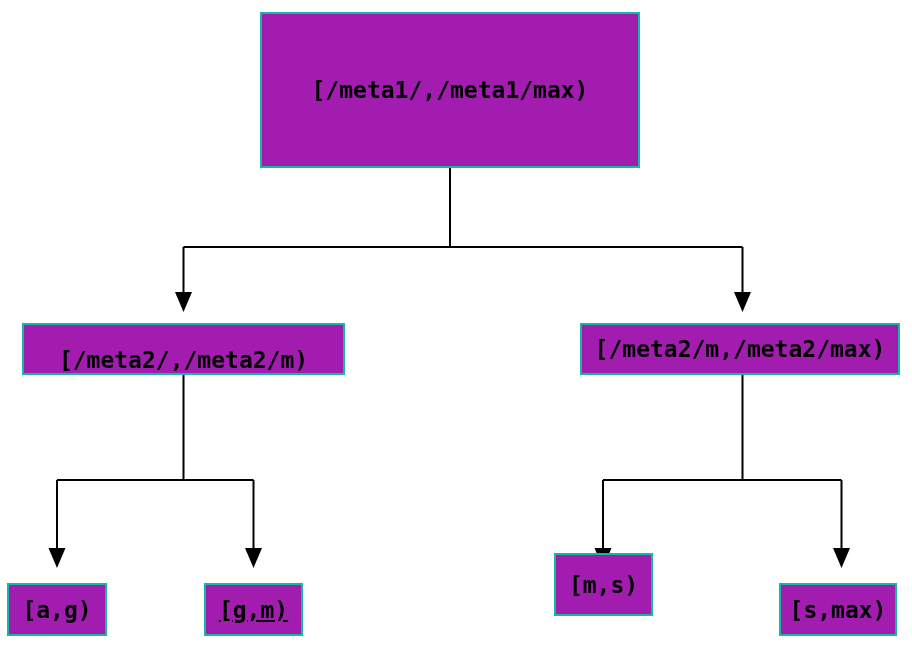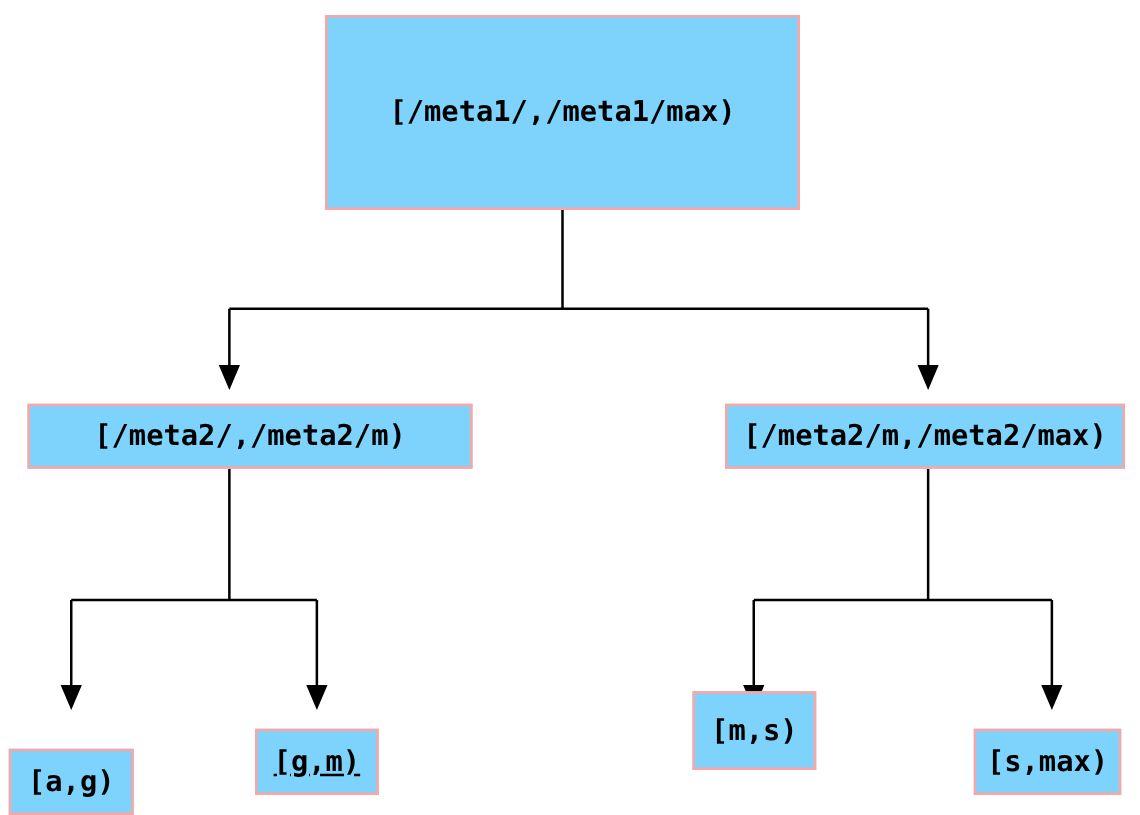--- a/index.html
+++ b/index.html
@@ -27,35 +27,35 @@
     stroke-width: 2;
     fill: none;
   }
   .edge-head {
     fill: #000000;
     stroke: none;
   }
   .node {
     position: absolute;
     box-sizing: border-box;
-    border: 2px solid #fca5a5;
-    background: #7dd3fc;
+    border: 2px solid #14b8a6;
+    background: #a21caf;
     display: flex;
     align-items: center;
     justify-content: center;
     font-family: "DejaVu Sans Mono", "Liberation Mono", monospace;
     font-weight: bold;
     font-size: 23px;
     color: #000000;
     white-space: nowrap;
   }
   .node-root      { left: 260px; top: 12px;  width: 380px; height: 156px; }
-  .node-meta2-low { left: 22px;  top: 323px; width: 356px; height: 52px; }
+  .node-meta2-low { left: 22px;  top: 323px; width: 323px; height: 52px; align-items: flex-end; }
   .node-meta2-high{ left: 580px; top: 323px; width: 320px; height: 52px; }
-  .node-leaf-ag   { left: 7px;   top: 583px; width: 100px; height: 53px; margin-top: 16px; }
+  .node-leaf-ag   { left: 7px;   top: 583px; width: 100px; height: 53px; }
   .node-leaf-gm   { left: 204px; top: 583px; width: 99px;  height: 53px; text-decoration: underline; }
   .node-leaf-ms   { left: 554px; top: 553px; width: 99px;  height: 63px; }
   .node-leaf-smax { left: 779px; top: 583px; width: 118px; height: 53px; }
 </style>
 </head>
 <body>
 
 <div class="canvas">
 
   <svg class="edges-svg" viewBox="0 0 912 652" aria-hidden="true">

